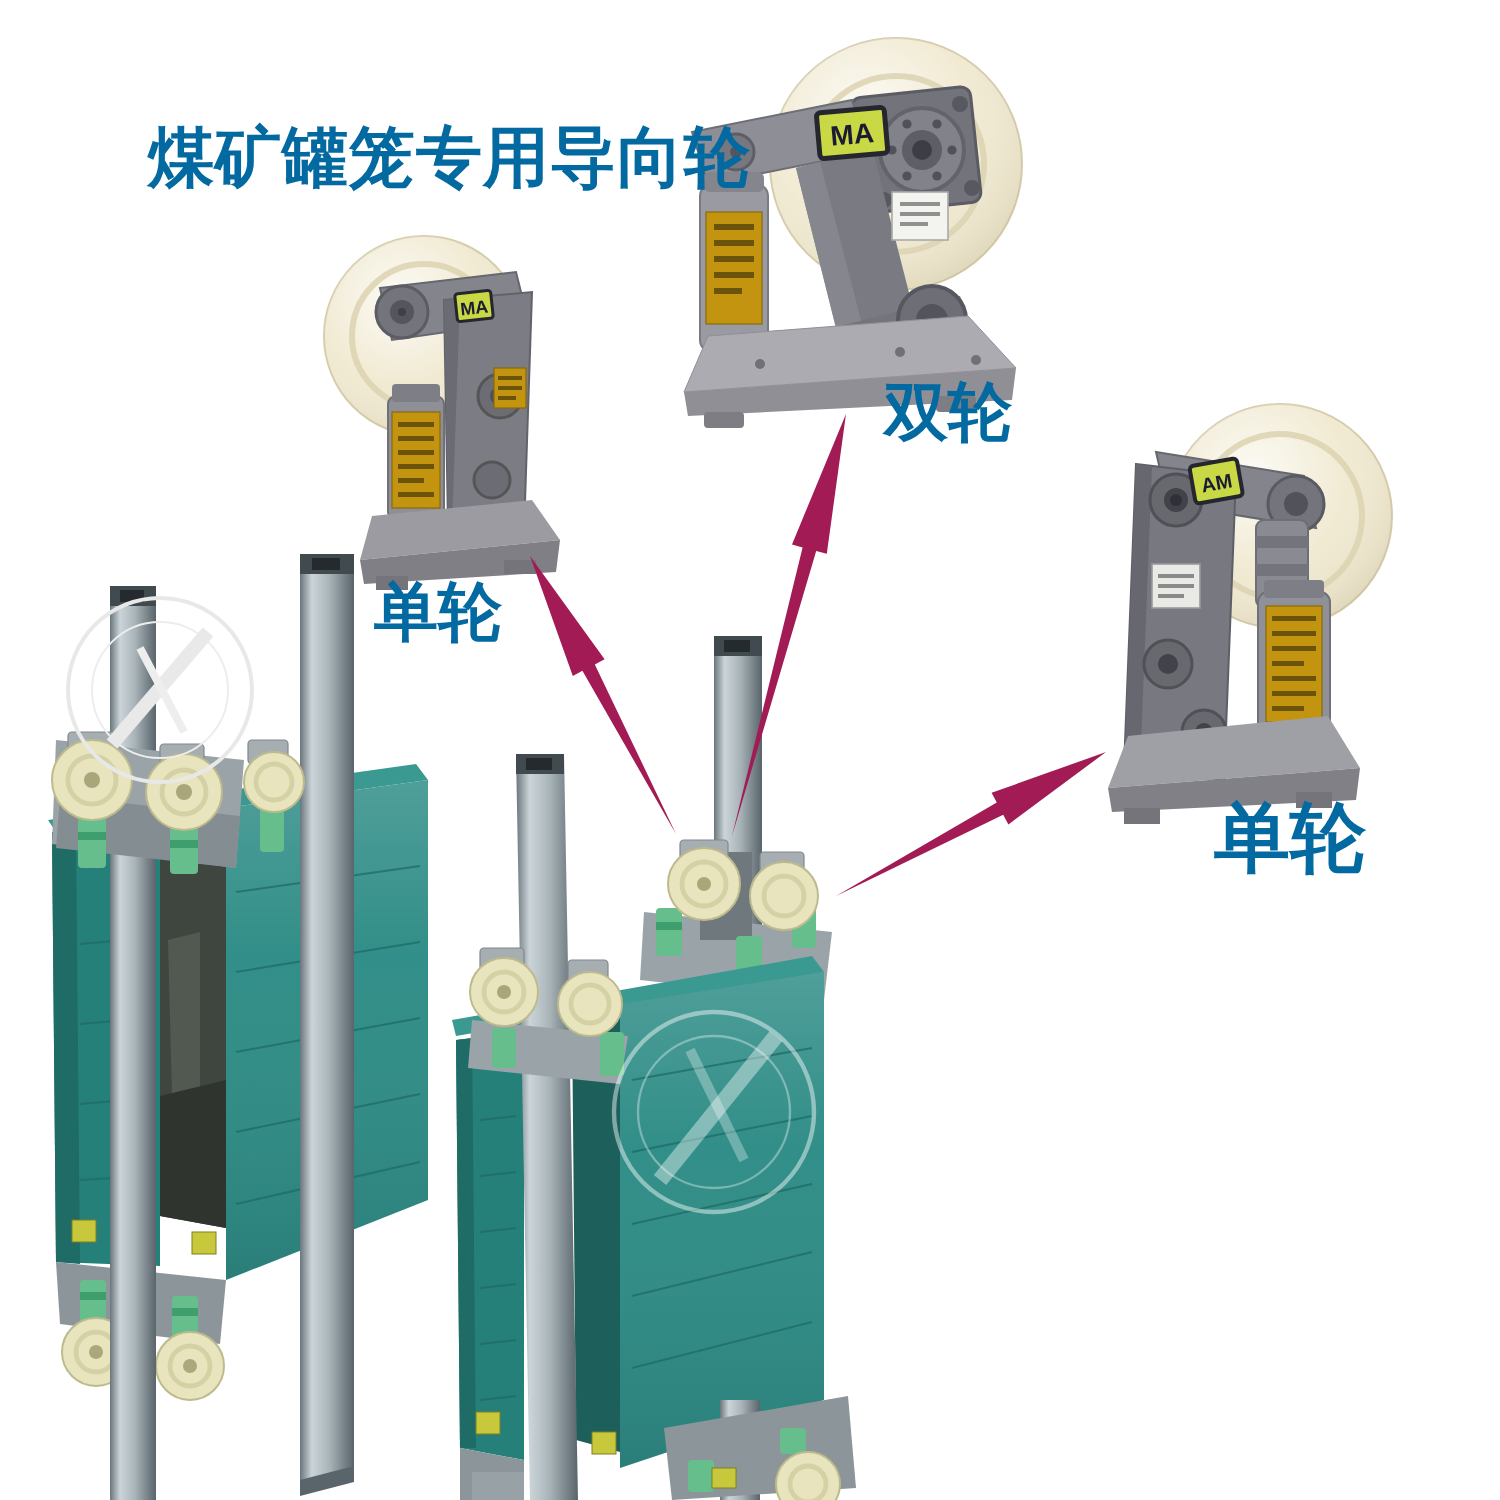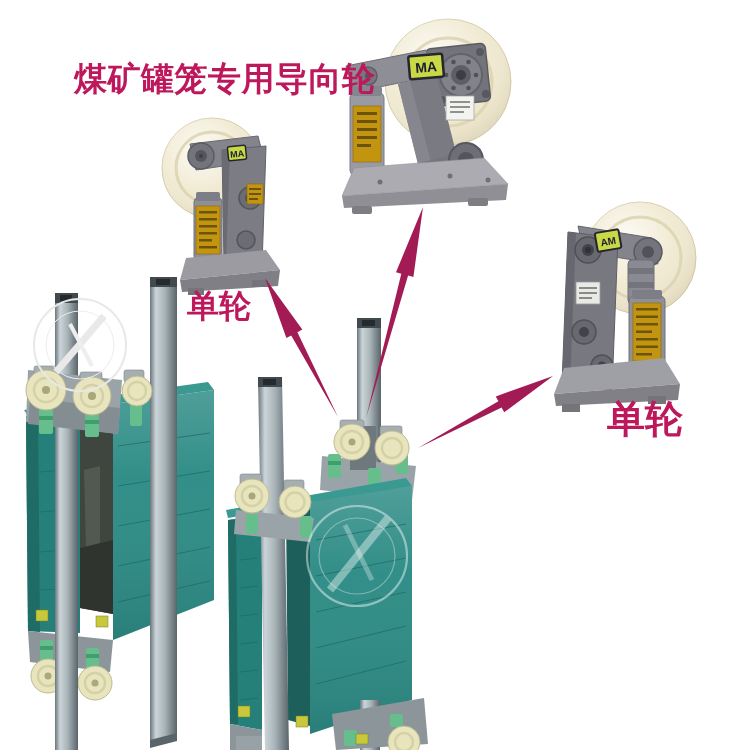--- a/index.html
+++ b/index.html
@@ -1,19 +1,19 @@
 <!DOCTYPE html>
 <html style="--arrow: #A21B55; --teal: #2E8C86; --teal_front: #26807A; --teal_top: #3A9A92; --teal_dark: #1F6B66; --wheel_cream: #F0E9D0; --cage_wheel: #E7E4BE; --label_ochre: #C3940F; --badge_green: #C9D845; --roller_green: #66BE8D; --watermark_gray: #9B9B9B;"><head>
 <meta charset="utf-8">
 <style>
   html,body{margin:0;padding:0;background:#fff;}
   .stage{position:relative;width:750px;height:750px;background:#fff;overflow:hidden;
          font-family:"Liberation Serif", serif;}
   .stage svg{position:absolute;left:0;top:0;}
-  .txt{position:absolute;color:#be185d;font-weight:bold;white-space:nowrap;}
+  .txt{position:absolute;color:#0369a1;font-weight:bold;white-space:nowrap;}
   .title{left:74px;top:57px;font-size:33px;letter-spacing:0.5px;}
   .lbl-double{left:442px;top:185px;font-size:32px;}
   .lbl-left{left:187px;top:285px;font-size:32px;}
   .lbl-right{left:607px;top:394px;font-size:38px;}
   .watermark-text{position:absolute;left:611px;top:707px;font-size:22px;letter-spacing:1px;
          font-family:"Liberation Sans", sans-serif;color:var(--watermark_gray);font-weight:normal;white-space:nowrap;}
   .f-arrow{fill:var(--arrow);}
   .f-teal{fill:var(--teal);}
   .f-teal-front{fill:var(--teal_front);}
   .f-teal-top{fill:var(--teal_top);}
@@ -323,15 +323,16 @@
   </g>
   <g>
     <circle cx="357" cy="556" r="50" fill="none" stroke="#FFFFFF" stroke-opacity="0.45" stroke-width="2.2"></circle>
     <circle cx="357" cy="556" r="38" fill="none" stroke="#FFFFFF" stroke-opacity="0.35" stroke-width="1.2"></circle>
     <path d="M330,590 L388,518" stroke="#FFFFFF" stroke-opacity="0.4" stroke-width="8" fill="none"></path>
     <path d="M345,525 L372,580" stroke="#FFFFFF" stroke-opacity="0.3" stroke-width="5" fill="none"></path>
   </g>
 </svg>
 
   <div class="txt title">煤矿罐笼专用导向轮</div>
+  <div class="txt lbl-double">双轮</div>
   <div class="txt lbl-left">单轮</div>
   <div class="txt lbl-right">单轮</div>
 </div>
 
 </body></html>

